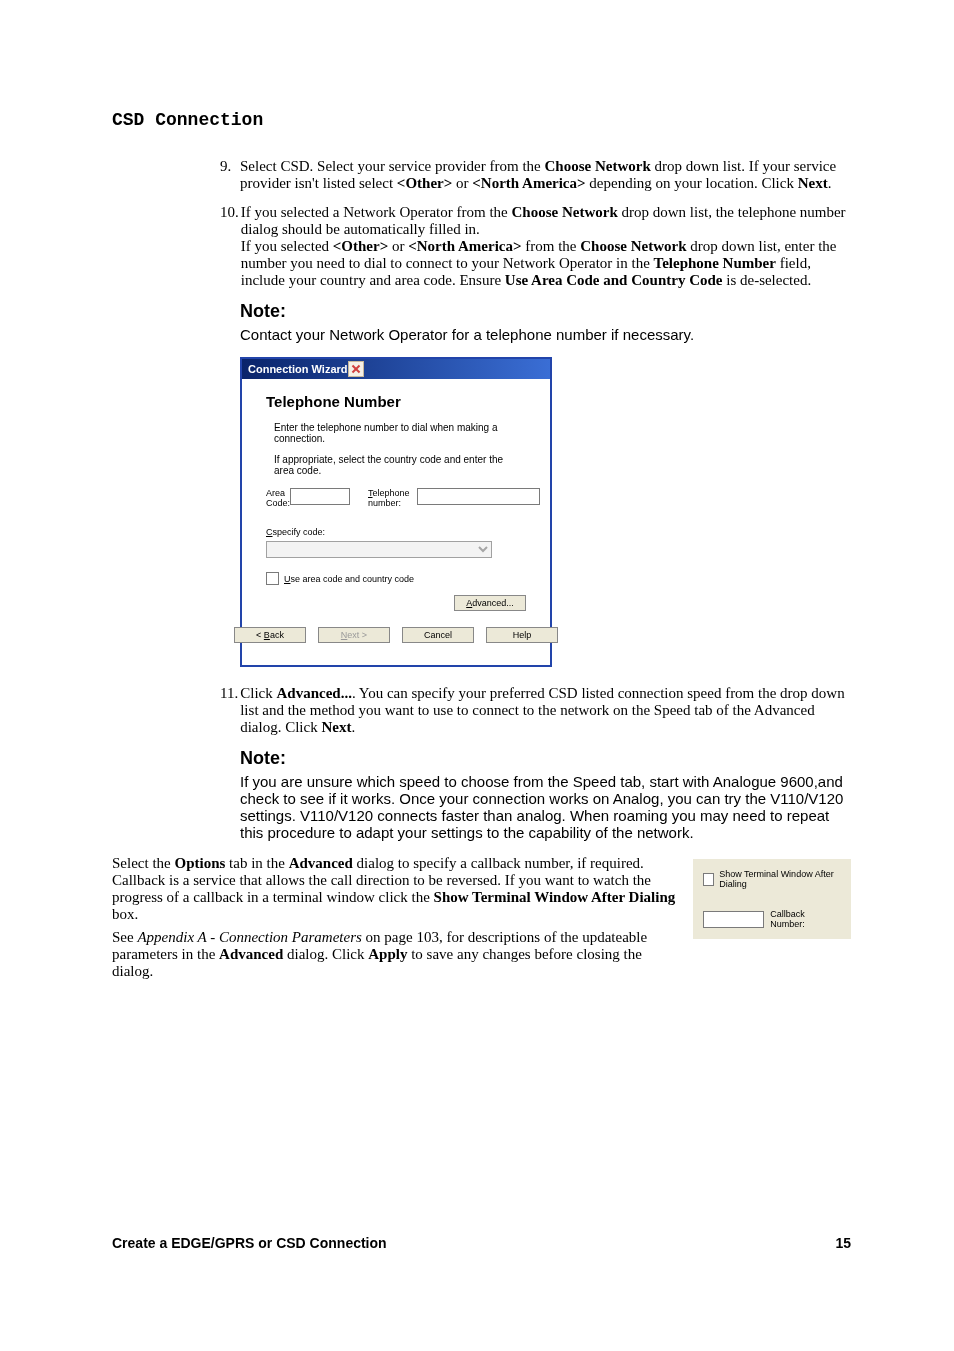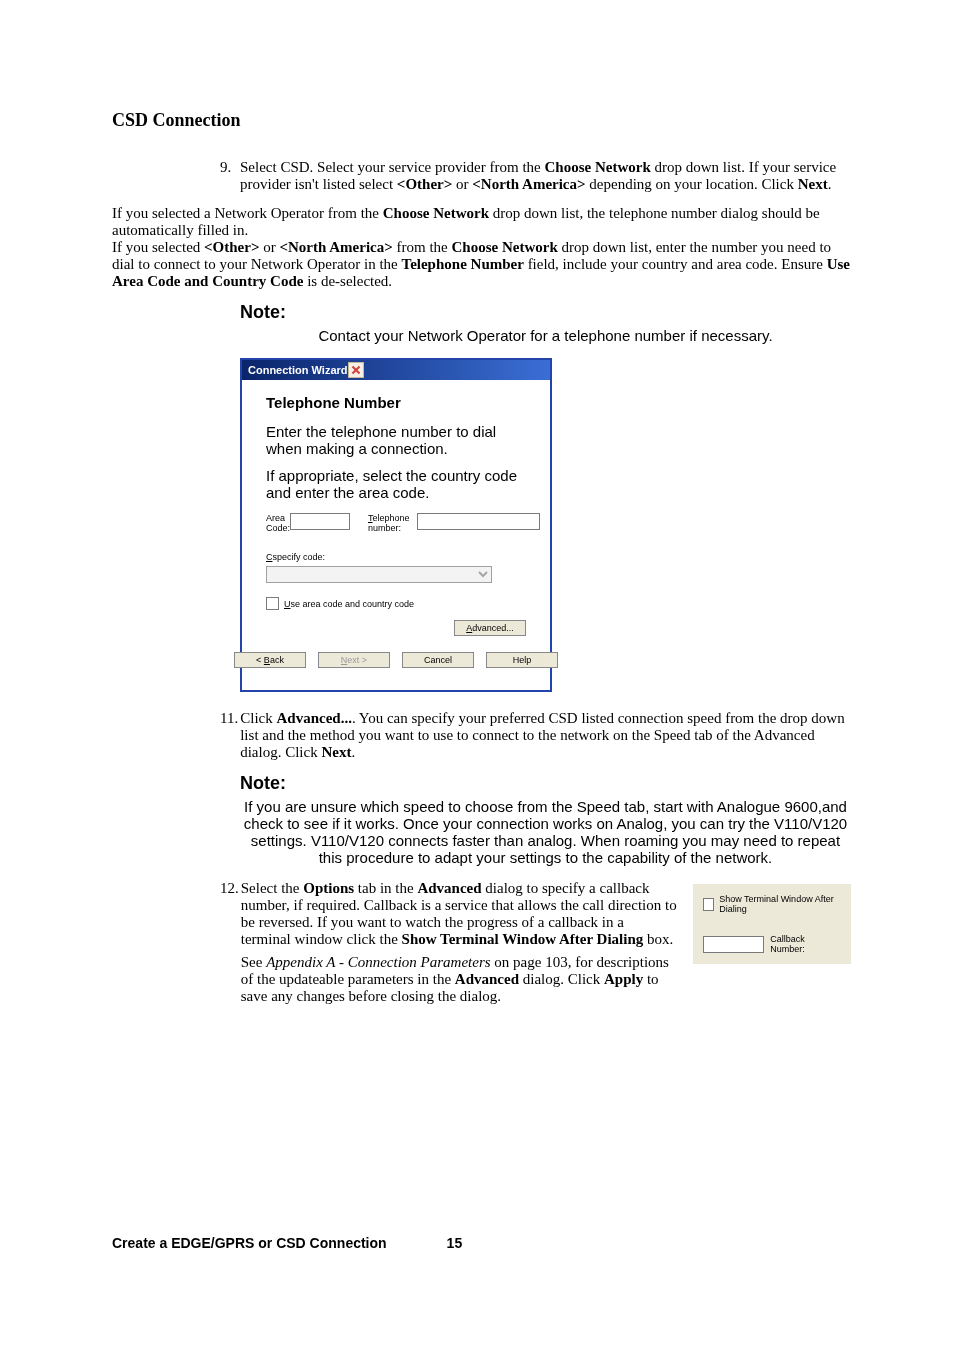--- a/index.html
+++ b/index.html
@@ -11,21 +11,21 @@
     padding: 0;
     width: 954px;
   }
   .page {
     padding: 110px 103px 60px 112px;
     box-sizing: border-box;
     position: relative;
     min-height: 1351px;
   }
   h1.section-heading {
-    font-family: Liberation Serif, serif;
+    font-family: Liberation Mono, monospace;
     font-weight: bold;
     font-size: 18px;
     margin: 0 0 28px 0;
   }
   .ol-item {
     display: flex;
     margin-bottom: 12px;
   }
   .ol-num {
     min-width: 18px;
@@ -40,21 +40,20 @@
   .note-heading {
     font-family: Arial, Helvetica, sans-serif;
     font-weight: bold;
     font-size: 18px;
     margin: 10px 0 4px 0;
   }
   .note-text {
     font-family: Arial, Helvetica, sans-serif;
     font-size: 15px;
     margin: 0 0 14px 0;
-    text-align: center;
   }
   .italic { font-style: italic; }
   .indent-block {
     margin-left: 128px;
   }
 
   
   .wizard-window {
     width: 308px;
     margin: 4px 0 18px 128px;
@@ -96,22 +95,22 @@
   .wizard-body {
     padding: 14px 24px 10px 24px;
   }
   .wizard-h {
     font-family: Arial, Helvetica, sans-serif;
     font-weight: bold;
     font-size: 15px;
     margin: 0 0 12px 0;
   }
   .wizard-p {
-    font-size: 15px;
-    margin: 10px 0;
+    font-size: 10px;
+    margin: 10px 8px;
   }
   .wizard-row {
     display: flex;
     gap: 18px;
     margin-top: 12px;
   }
   .field-group { display: flex; }
   .field-label { font-size: 9px; margin-bottom: 4px; }
   .underline-letter { text-decoration: underline; }
   .txt-area { width: 60px; }
@@ -195,39 +194,40 @@
   .footer {
     position: absolute;
     bottom: 100px;
     left: 0;
     right: 0;
     padding: 0 103px 0 112px;
     font-family: Arial, Helvetica, sans-serif;
     font-weight: bold;
     font-size: 14px;
     display:flex;
-    justify-content: flex-start;
+    justify-content: space-between;
     gap: 60px;
   }
 </style>
 </head>
 <body>
 
 <div class="page">
 
   <h1 class="section-heading">CSD Connection</h1>
 
   <div class="ol-item">
     <div class="ol-num">9.</div>
     <div class="ol-body">
       <span>Select CSD. Select your service provider from the </span><span class="bold">Choose Network</span><span> drop down list. If your service provider isn't listed select </span><span class="bold">&lt;Other&gt;</span><span> or </span><span class="bold">&lt;North America&gt;</span><span> depending on your location. Click </span><span class="bold">Next</span><span>.</span>
     </div>
   </div>
 
   <div class="ol-item">
+    <div class="ol-num">10.</div>
     <div class="ol-body">
       <span>If you selected a Network Operator from the </span><span class="bold">Choose Network</span><span> drop down list, the telephone number dialog should be automatically filled in.</span><br>
       <span>If you selected </span><span class="bold">&lt;Other&gt;</span><span> or </span><span class="bold">&lt;North America&gt;</span><span> from the </span><span class="bold">Choose Network</span><span> drop down list, enter the number you need to dial to connect to your Network Operator in the </span><span class="bold">Telephone Number</span><span> field, include your country and area code. Ensure </span><span class="bold">Use Area Code and Country Code</span><span> is de-selected.</span>
     </div>
   </div>
 
   <div class="indent-block">
     <div class="note-heading">Note:</div>
     <div class="note-text">Contact your Network Operator for a telephone number if necessary.</div>
   </div>
@@ -284,21 +284,20 @@
       <span>Click </span><span class="bold">Advanced...</span><span>. You can specify your preferred CSD listed connection speed from the drop down list and the method you want to use to connect to the network on the Speed tab of the Advanced dialog. Click </span><span class="bold">Next</span><span>.</span>
     </div>
   </div>
 
   <div class="indent-block">
     <div class="note-heading">Note:</div>
     <div class="note-text">If you are unsure which speed to choose from the Speed tab, start with Analogue 9600,and check to see if it works. Once your connection works on Analog, you can try the V110/V120 settings. V110/V120 connects faster than analog. When roaming you may need to repeat this procedure to adapt your settings to the capability of the network.</div>
   </div>
 
   <div class="ol-item">
-    <div class="ol-num">12.</div>
     <div class="ol-body">
 
       <div class="options-snippet">
         <div class="checkbox-row">
           <span class="checkbox-box"></span>
           <span>Show Terminal Window After Dialing</span>
         </div>
         <div class="callback-row">
           <span class="callback-input"></span>
           <span>Callback Number:</span>

